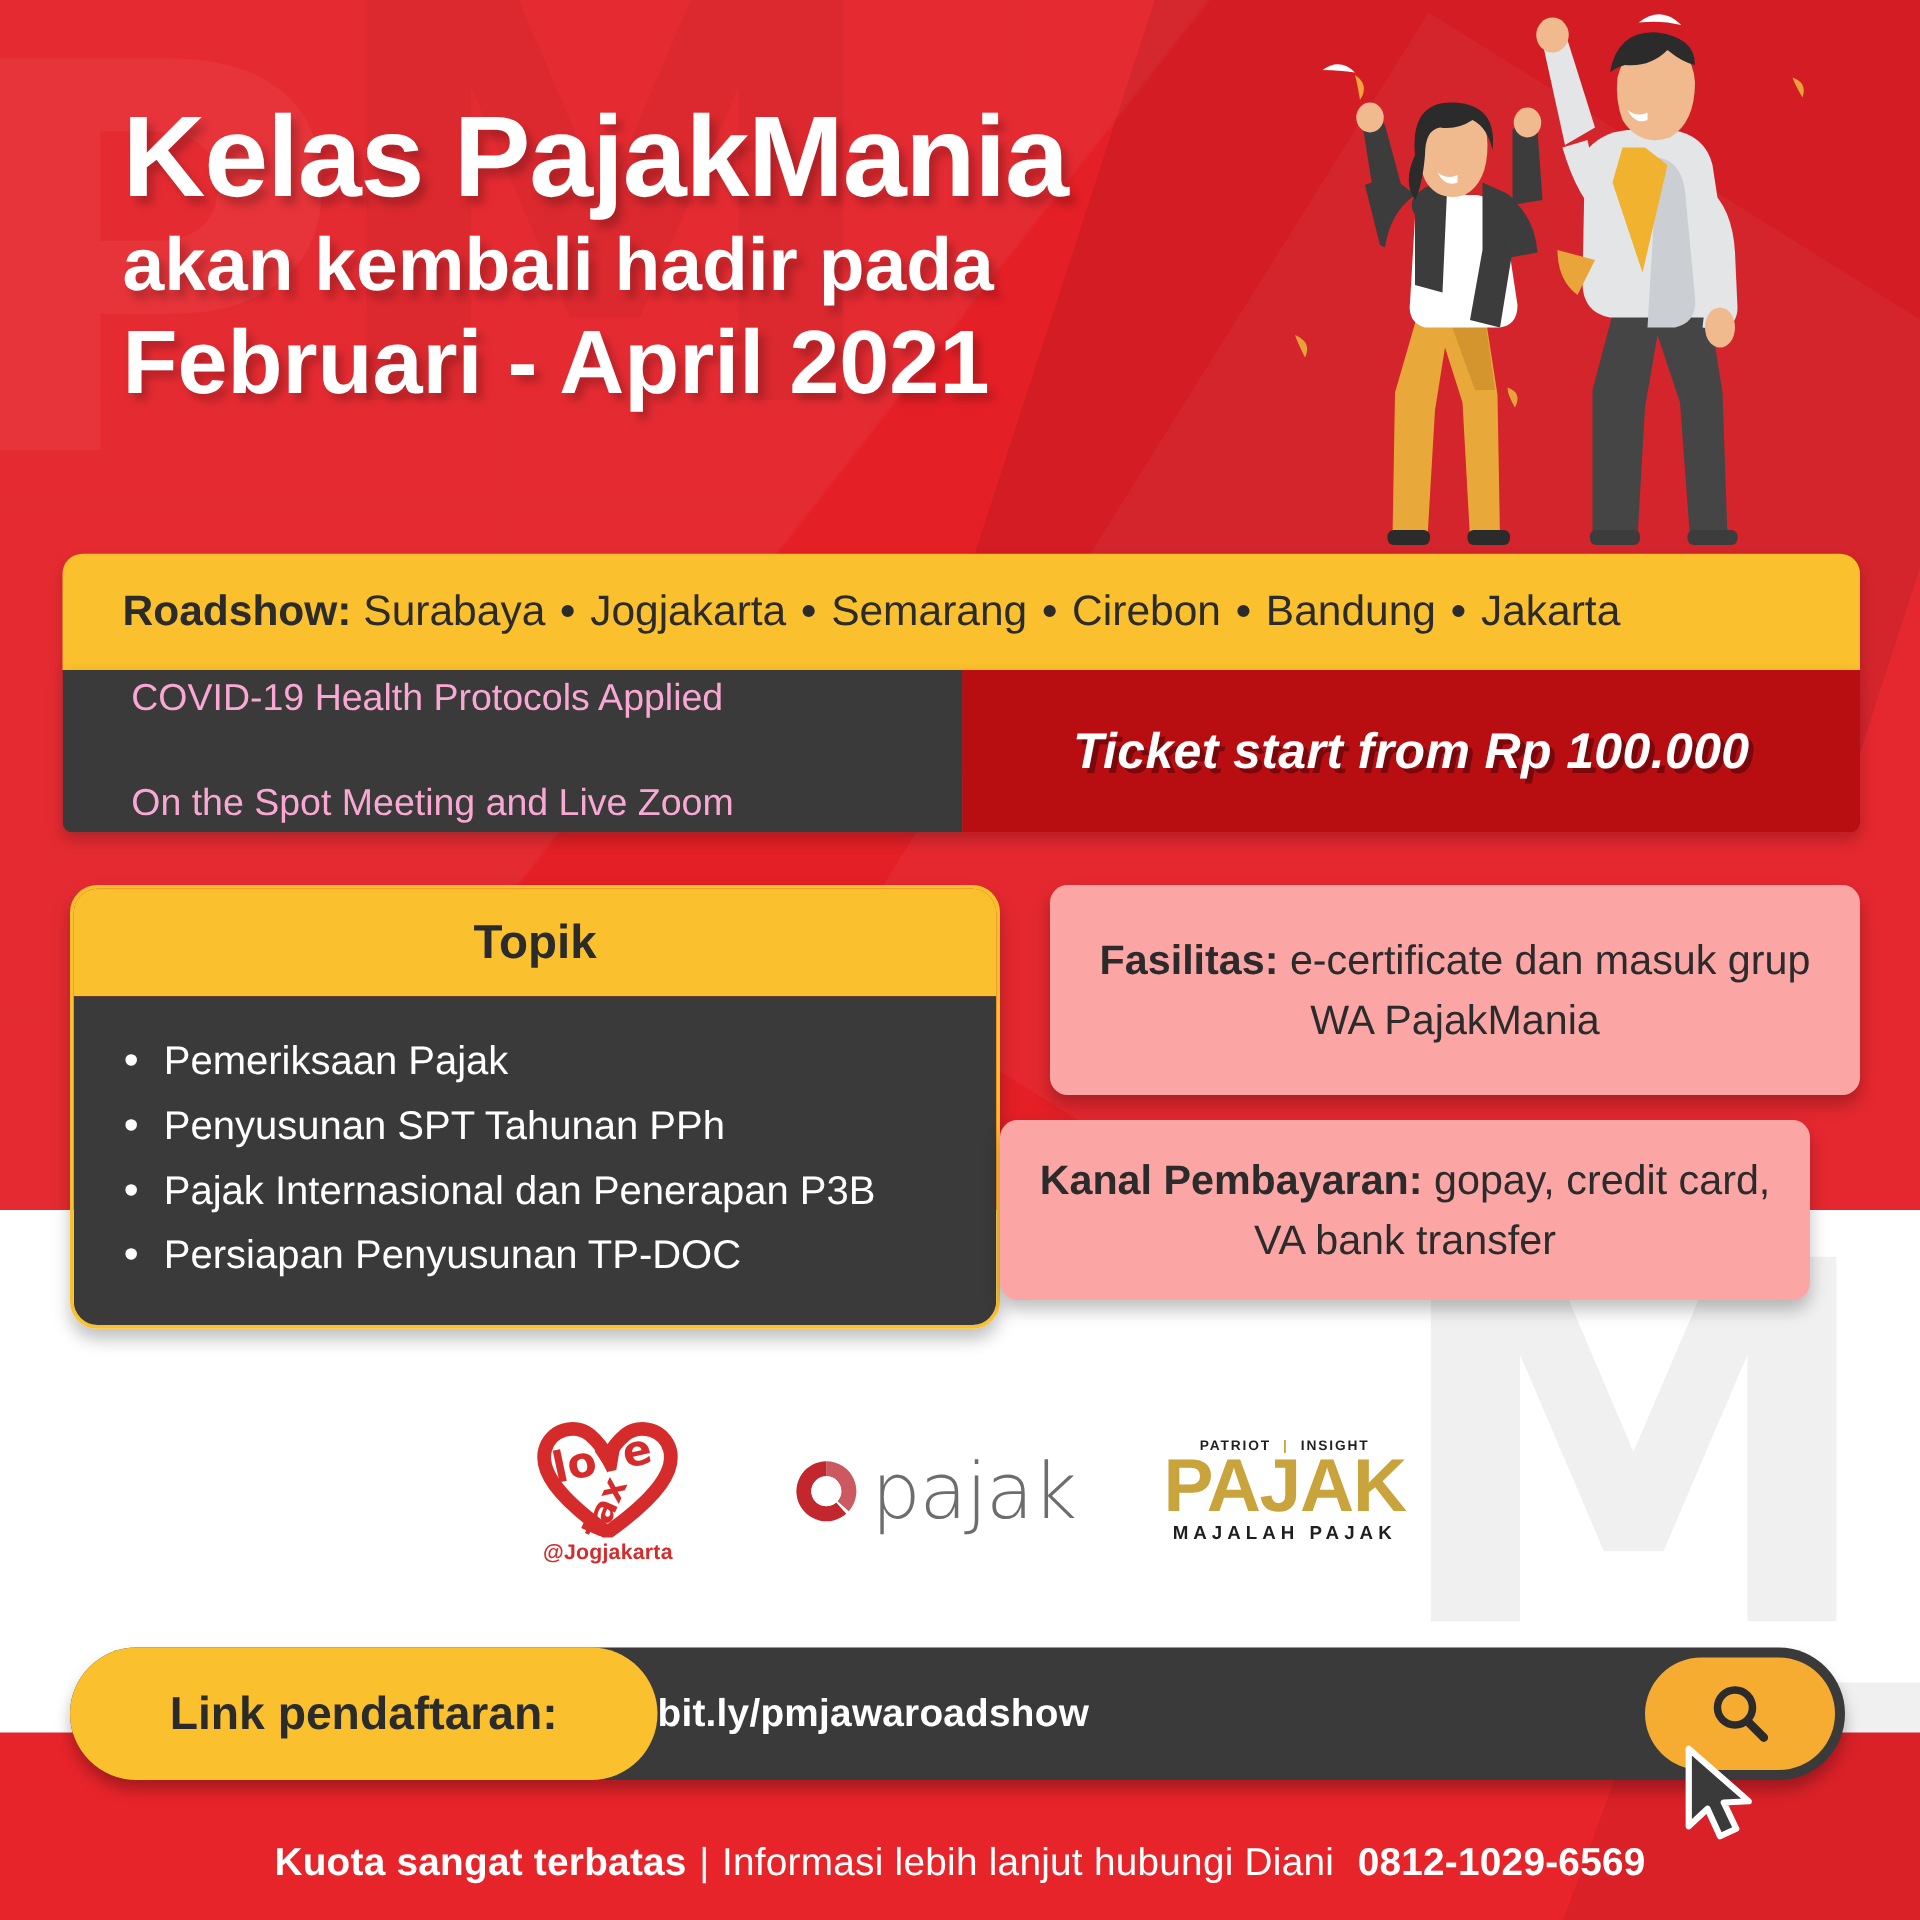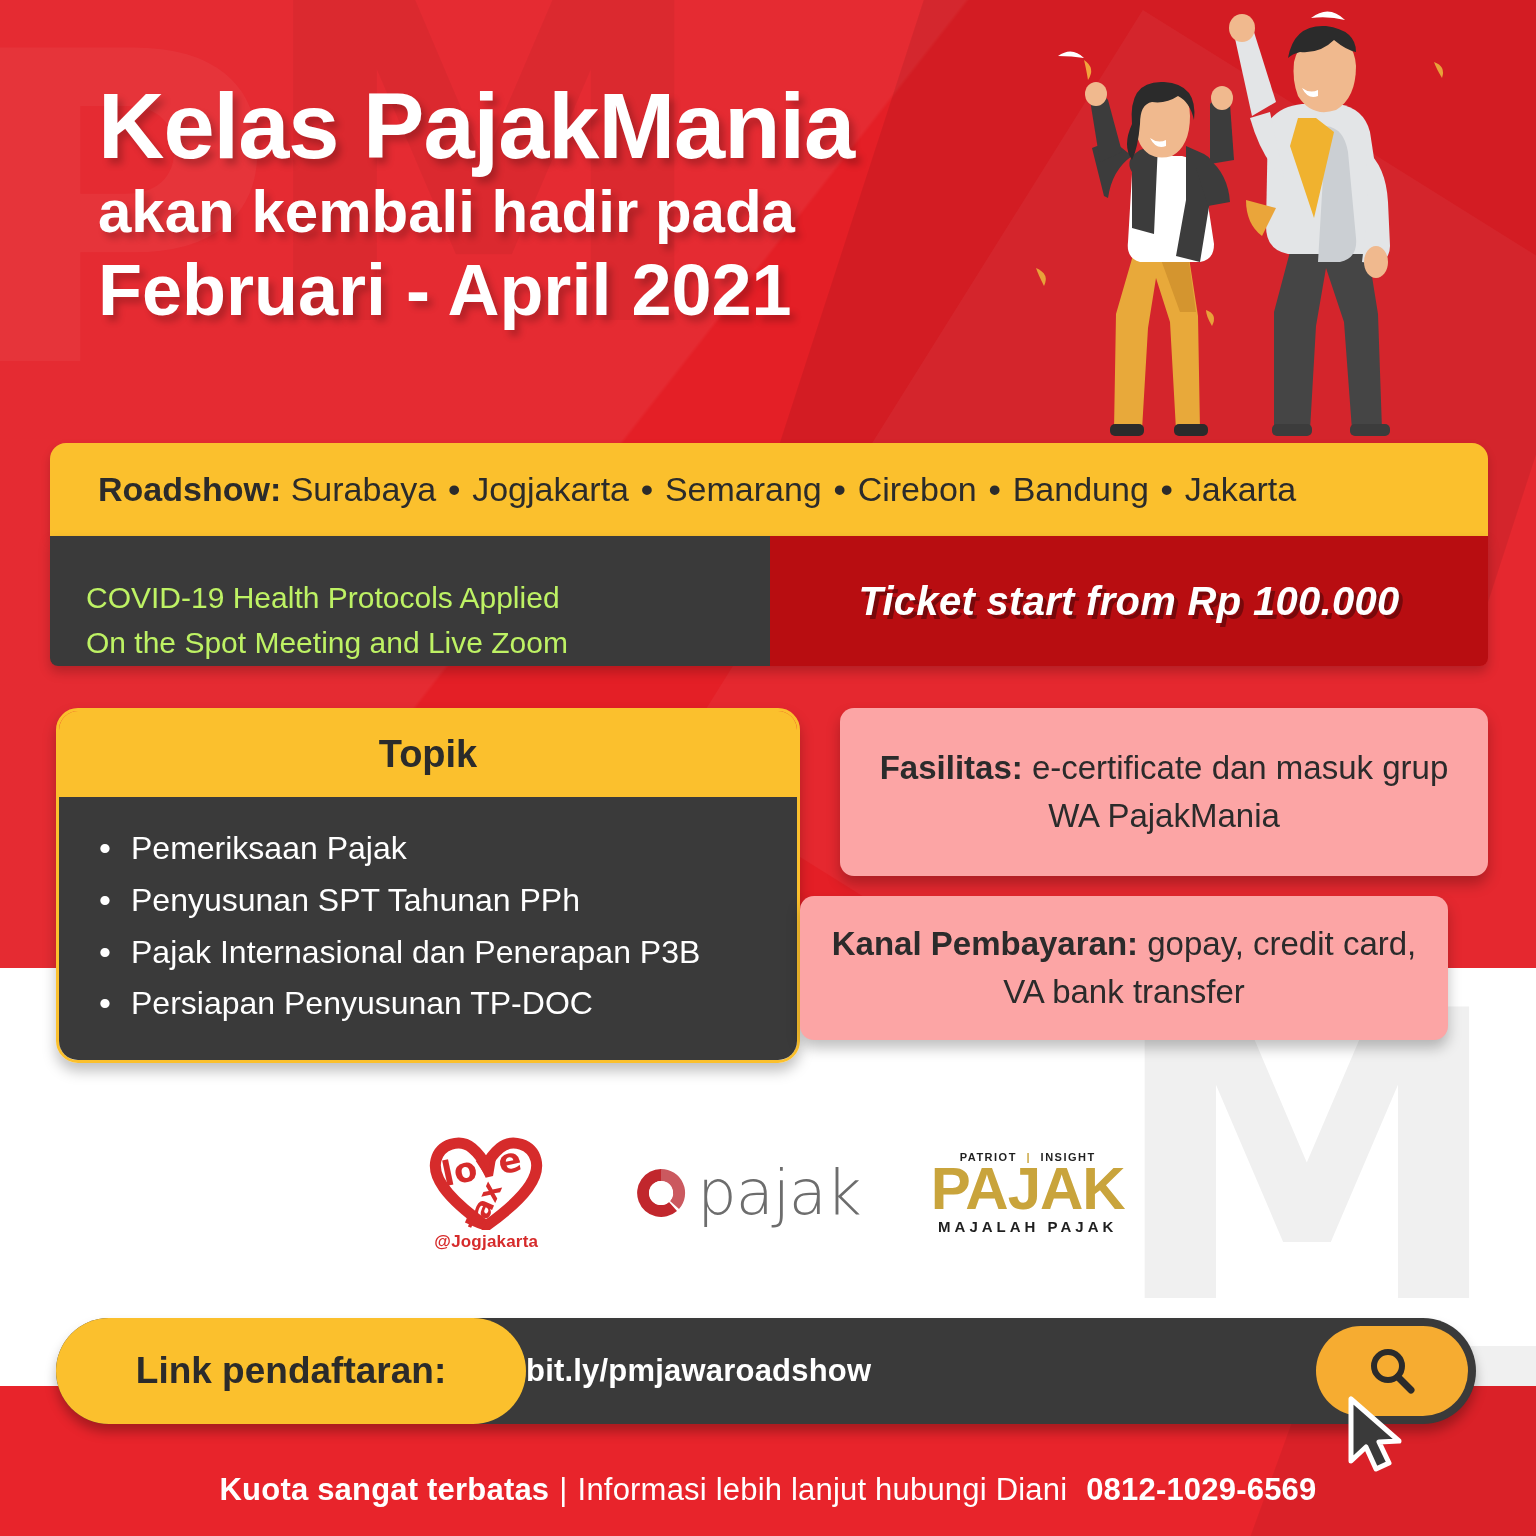--- a/index.html
+++ b/index.html
@@ -90,23 +90,23 @@
   }
   .roadshow .txt b { font-weight:800; }
   .roadshow .sep { padding:0 12px; font-weight:700; }
 
   .infoRow {
     position:absolute; left:50px; top:536px; width:1438px; height:130px;
     display:flex; border-radius:0 0 8px 8px; overflow:hidden;
     box-shadow:0 6px 12px rgba(0,0,0,0.22);
   }
   .infoRow .left {
-    width:720px; background:#3A3A3A; color:#bef264;
-    display:flex; flex-direction:column; justify-content:flex-end;
-    padding-left:36px; font-size:30px; line-height:1.52; font-weight:400;
+    width:720px; background:#3A3A3A; color:#f9a8d4;
+    display:flex; flex-direction:column; justify-content:space-between;
+    padding-left:55px; font-size:30px; line-height:1.52; font-weight:400;
   }
   .infoRow .right {
     flex:1; background:#B80D11;
     display:flex; align-items:center; justify-content:center;text-align:right;
   }
   .infoRow .right .price {
     color:#ffffff; font-size:40px; font-weight:800; font-style:italic;
     text-shadow:4px 4px 0 rgba(0,0,0,0.35);
     letter-spacing:.3px;
   }

